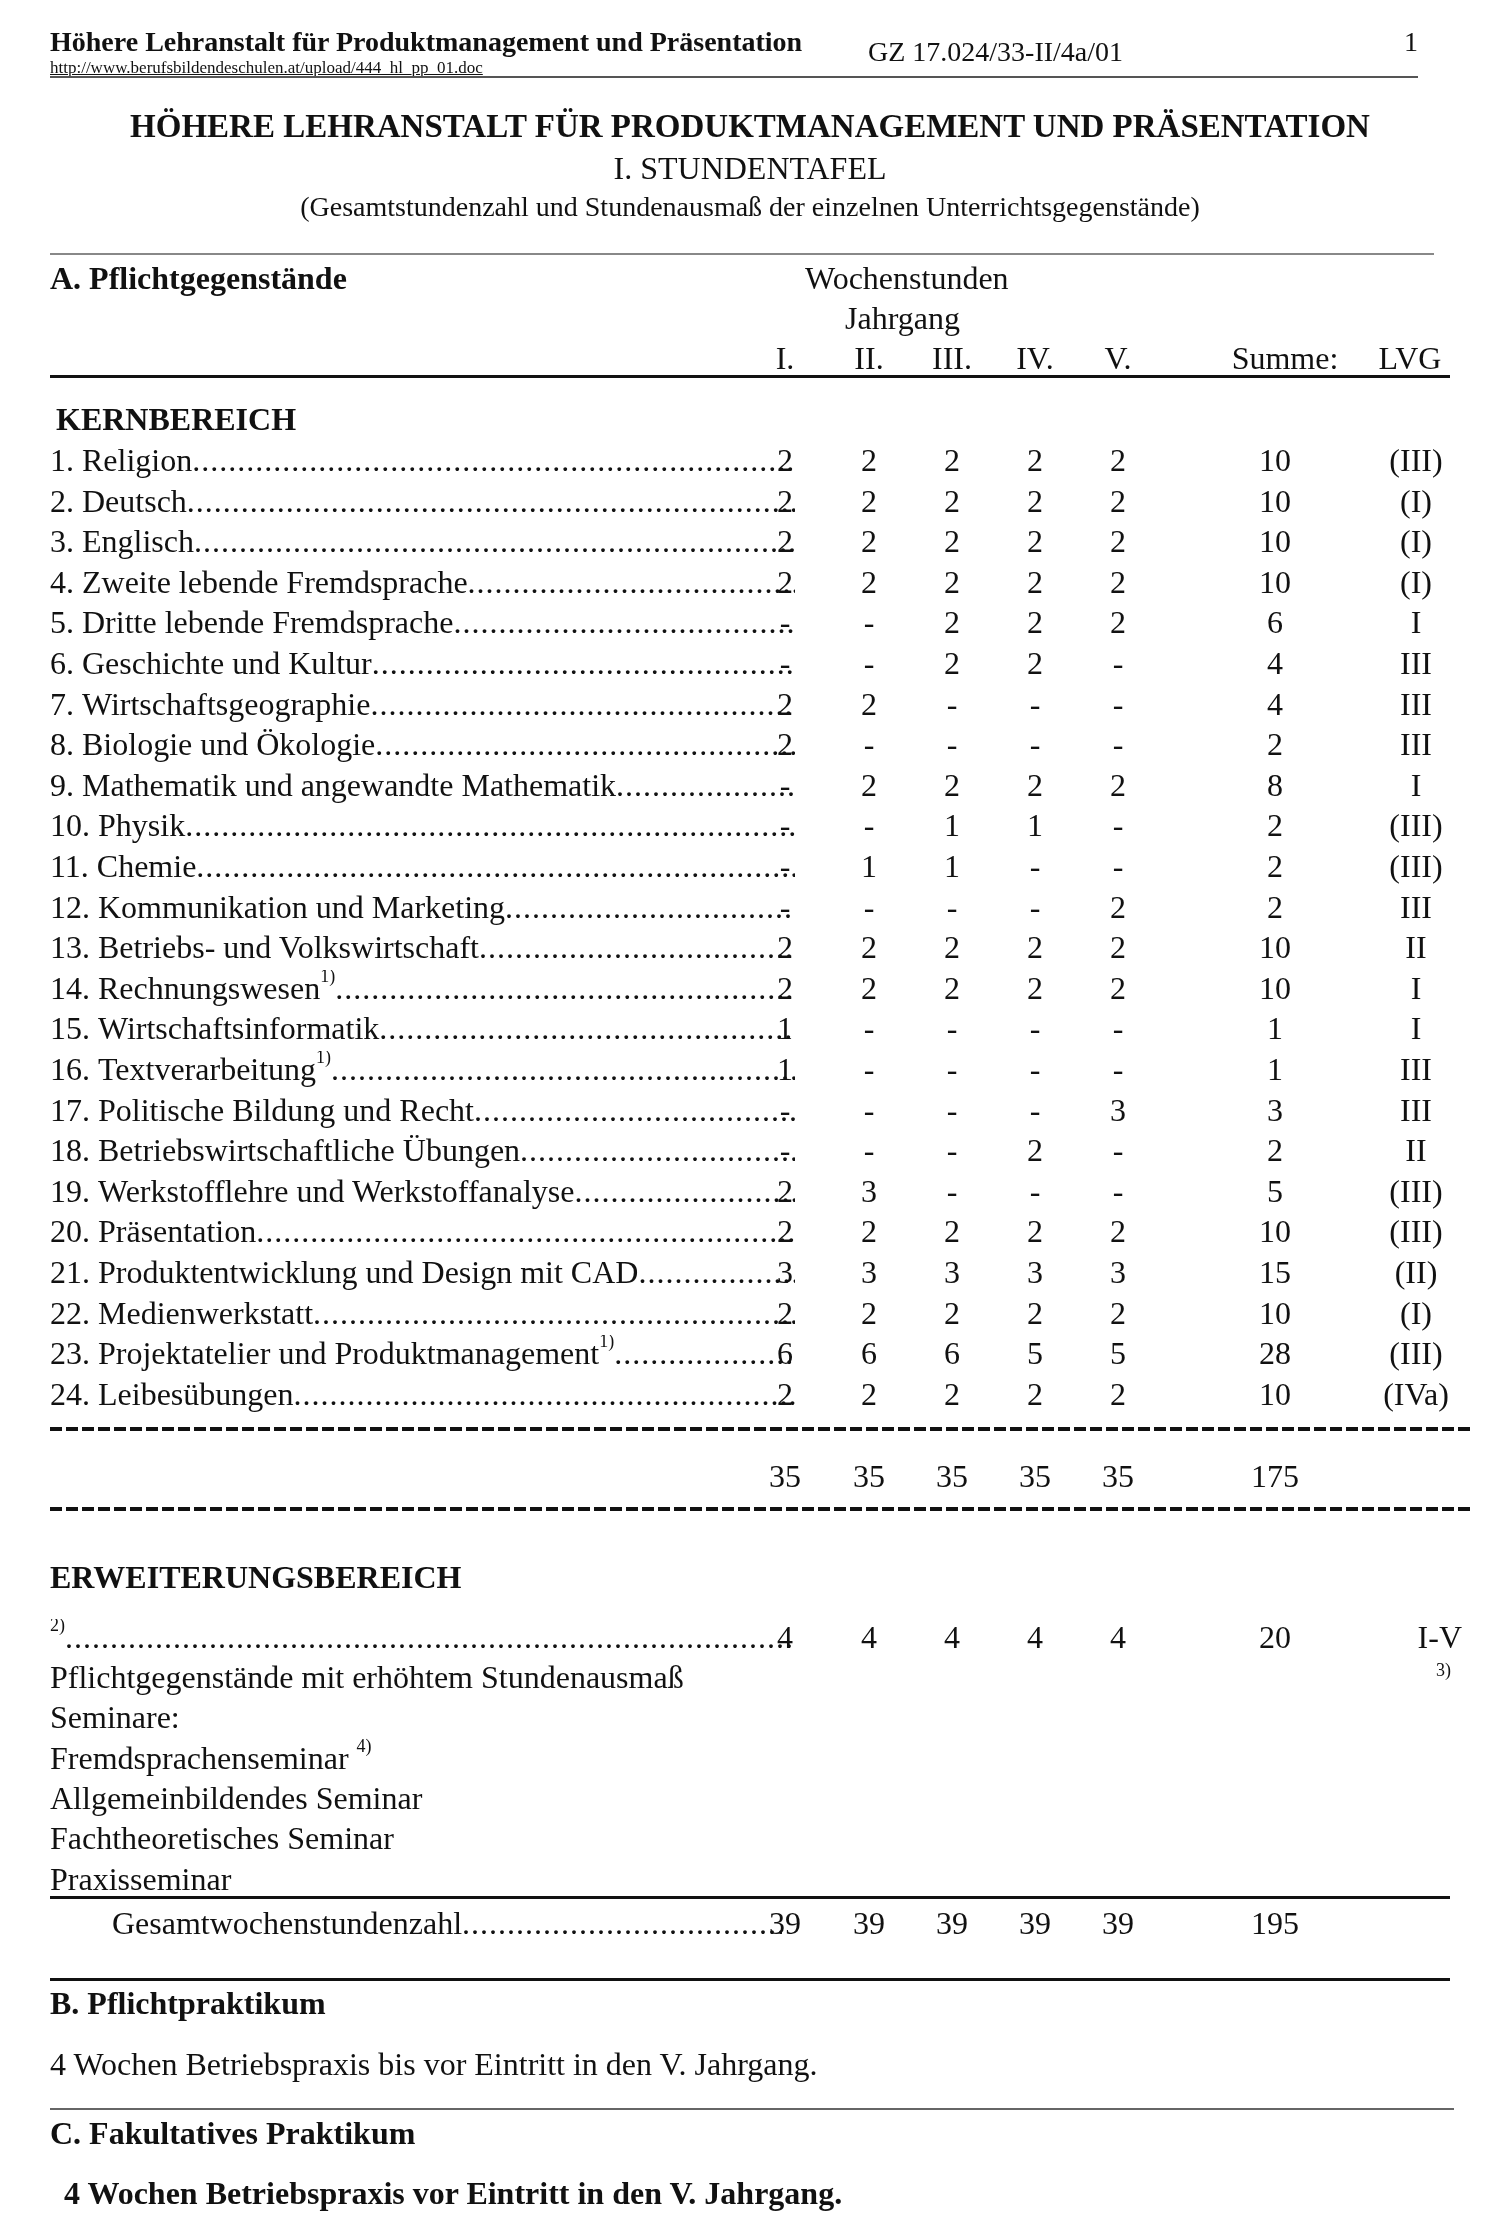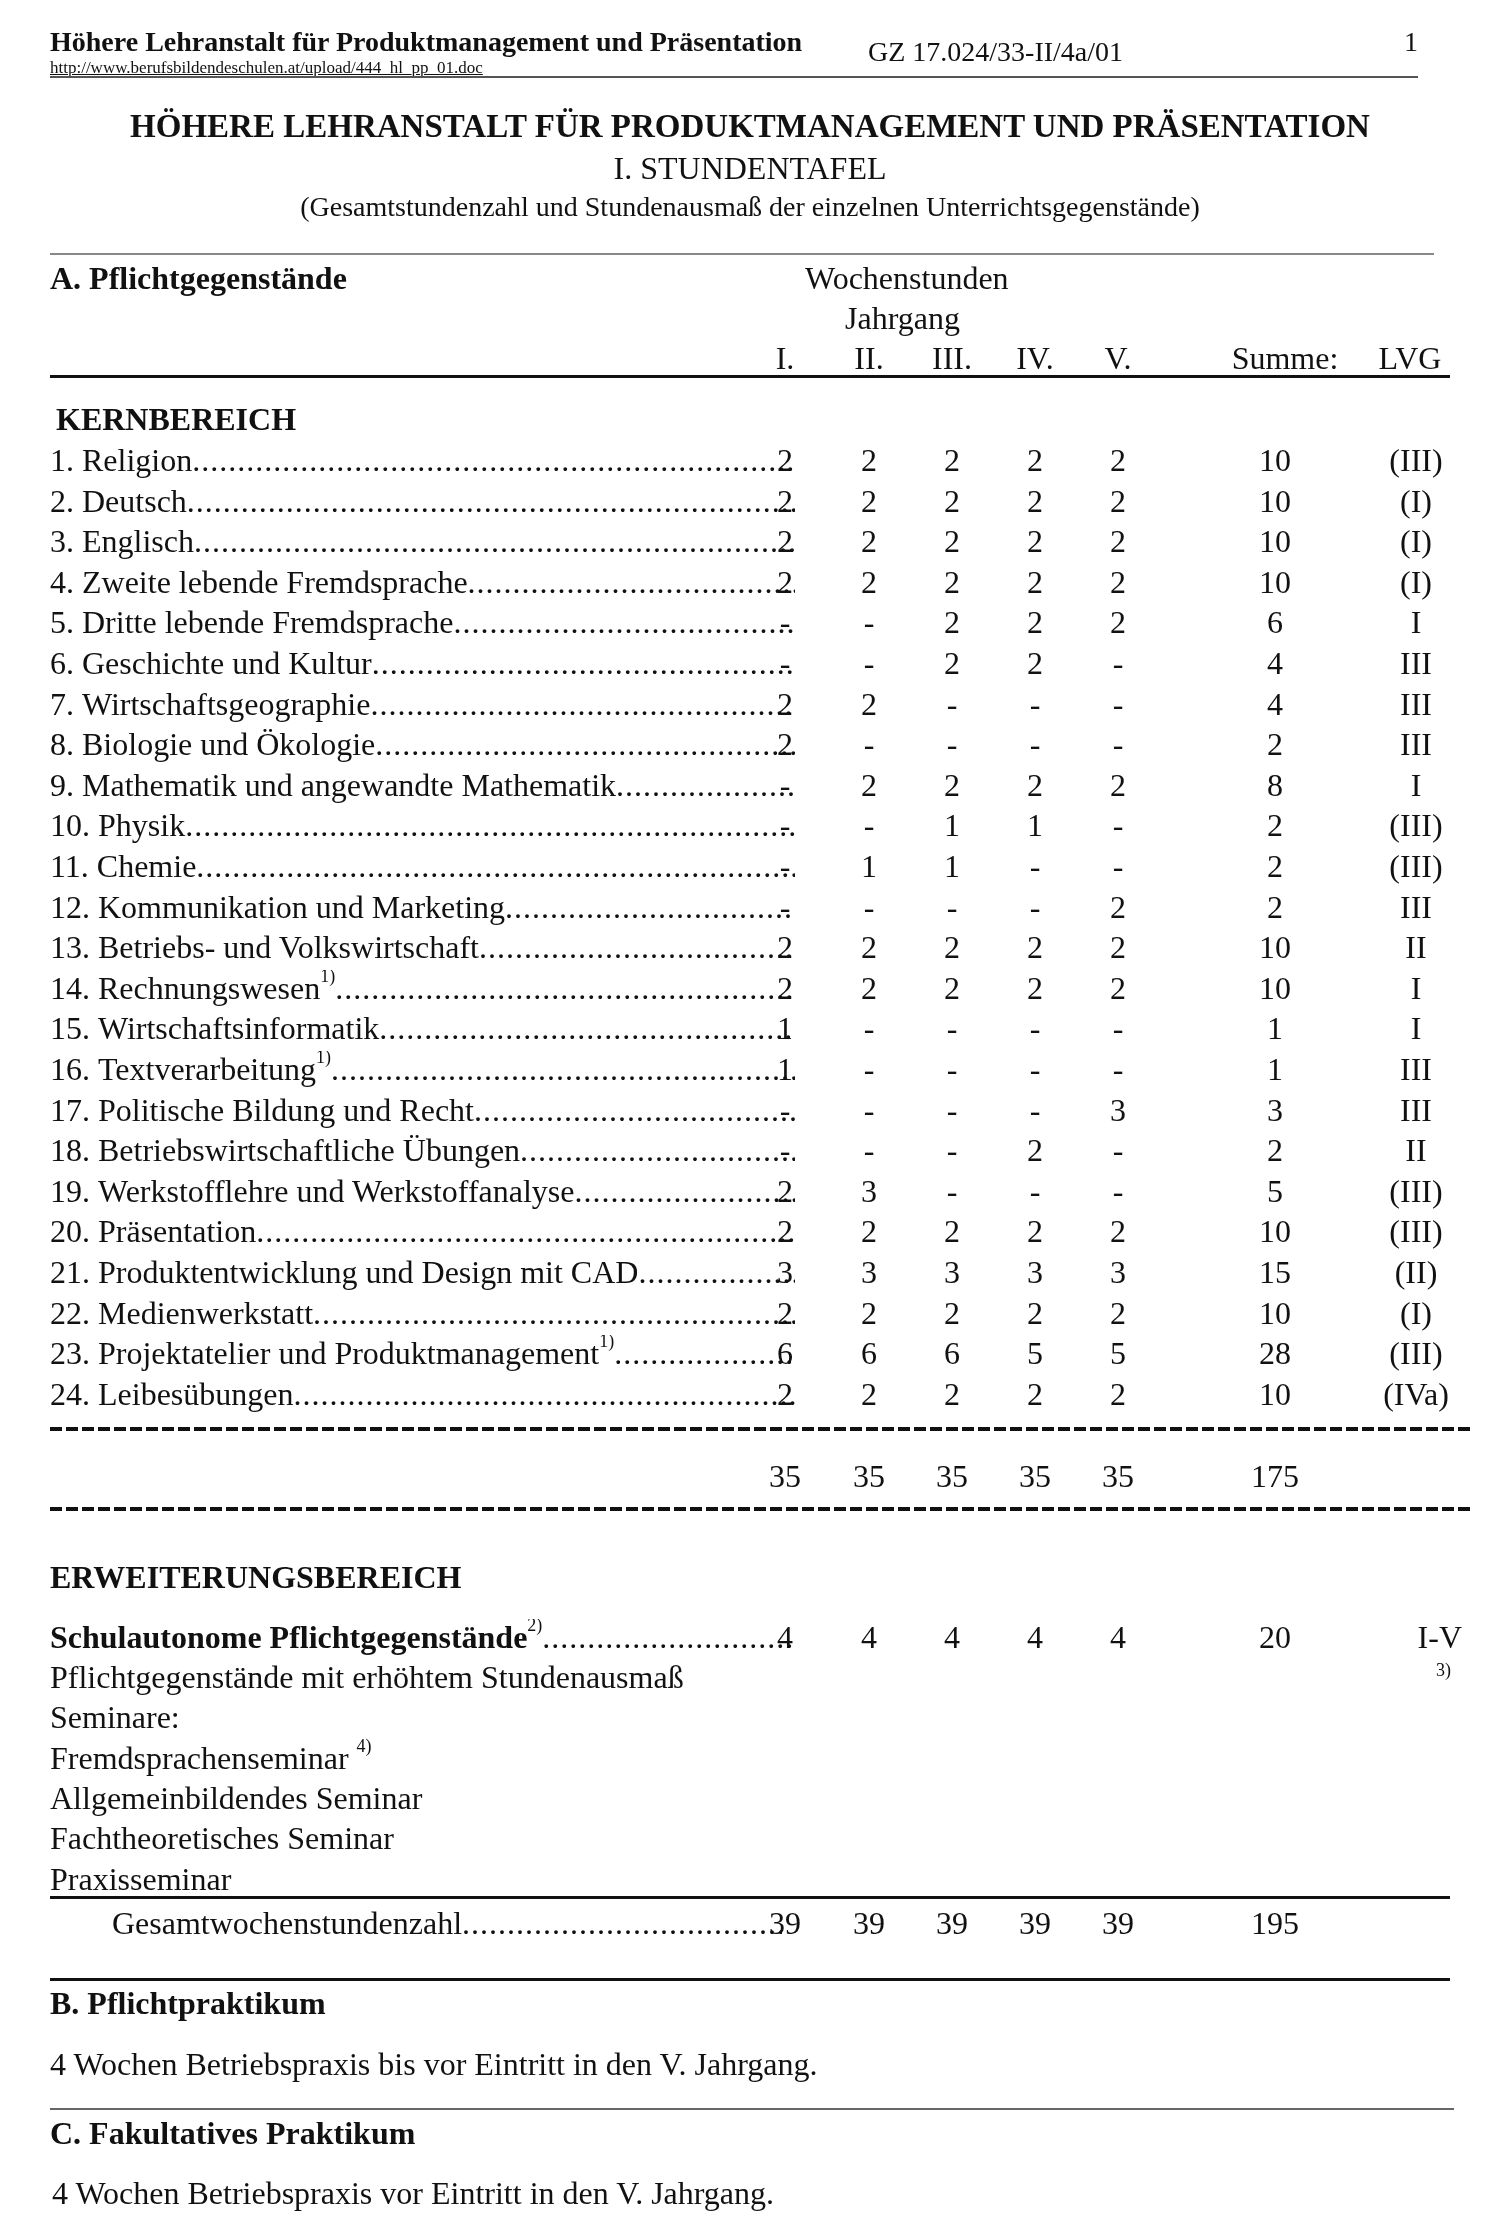--- a/index.html
+++ b/index.html
@@ -413,21 +413,20 @@
   <span class="cell c3">35</span>
   <span class="cell c4">35</span>
   <span class="cell csum">175</span>
 </div>
 <div class="dashed" style="top:1507px;"></div>
 
 <div class="abs txt bold" style="left:50px;top:1559px;">ERWEITERUNGSBEREICH</div>
 
 <div class="row" style="top:1619px;">
   <div class="label">
-    <span class="name bold">Schulautonome Pflichtgegenstände</span>
       <sup>2)</sup>
       <span class="dots"></span>
   </div>
   <span class="cell c0">4</span>
   <span class="cell c1">4</span>
   <span class="cell c2">4</span>
   <span class="cell c3">4</span>
   <span class="cell c4">4</span>
   <span class="cell csum">20</span>
   <span class="cell clvg" style="text-align:right;">I-V</span>
@@ -457,13 +456,13 @@
   <span class="cell c4">39</span>
   <span class="cell csum">195</span>
 </div>
 
 <div class="rule" style="left:50px;top:1978px;width:1400px;height:3px;background:#111;"></div>
 <div class="abs txt bold" style="left:50px;top:1985px;">B. Pflichtpraktikum</div>
 <div class="abs txt" style="left:50px;top:2046px;">4 Wochen Betriebspraxis bis vor Eintritt in den V. Jahrgang.</div>
 
 <div class="rule" style="left:50px;top:2108px;width:1404px;height:2px;background:#666;"></div>
 <div class="abs txt bold" style="left:50px;top:2115px;">C. Fakultatives Praktikum</div>
-<div class="abs txt" style="left:52px;top:2175px;">4 Wochen Betriebspraxis vor Eintritt in den V. Jahrgang.</div>
+<div class="abs txt" style="left:64px;top:2175px;font-weight:bold;">4 Wochen Betriebspraxis vor Eintritt in den V. Jahrgang.</div>
 
 </body></html>

